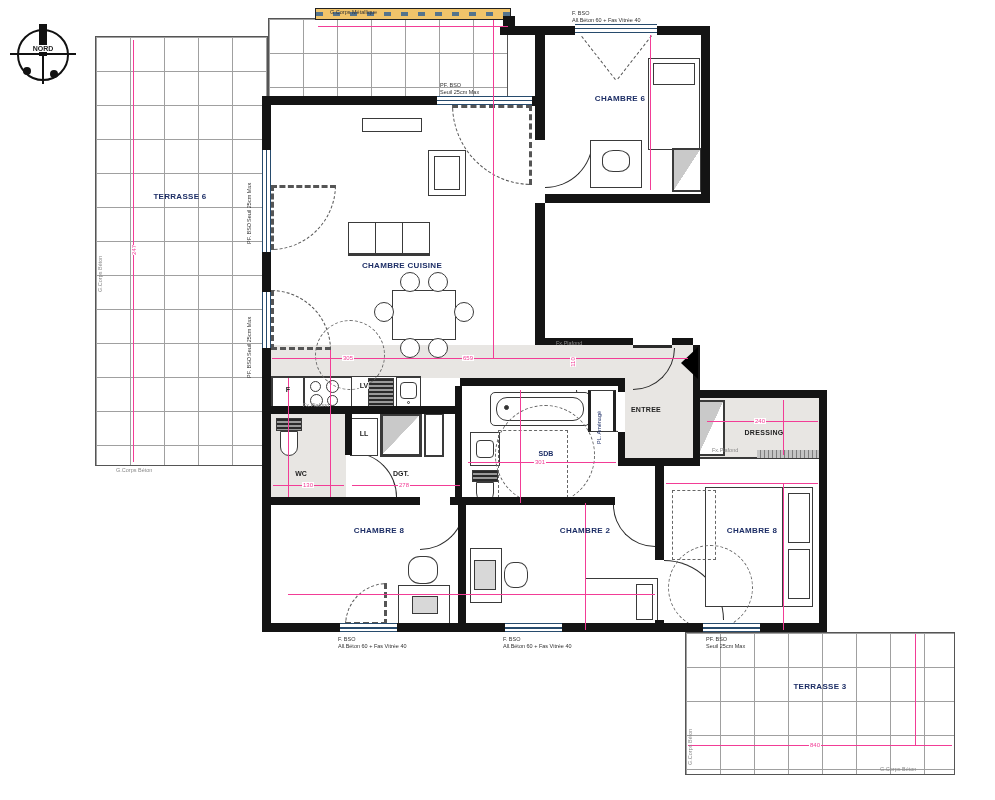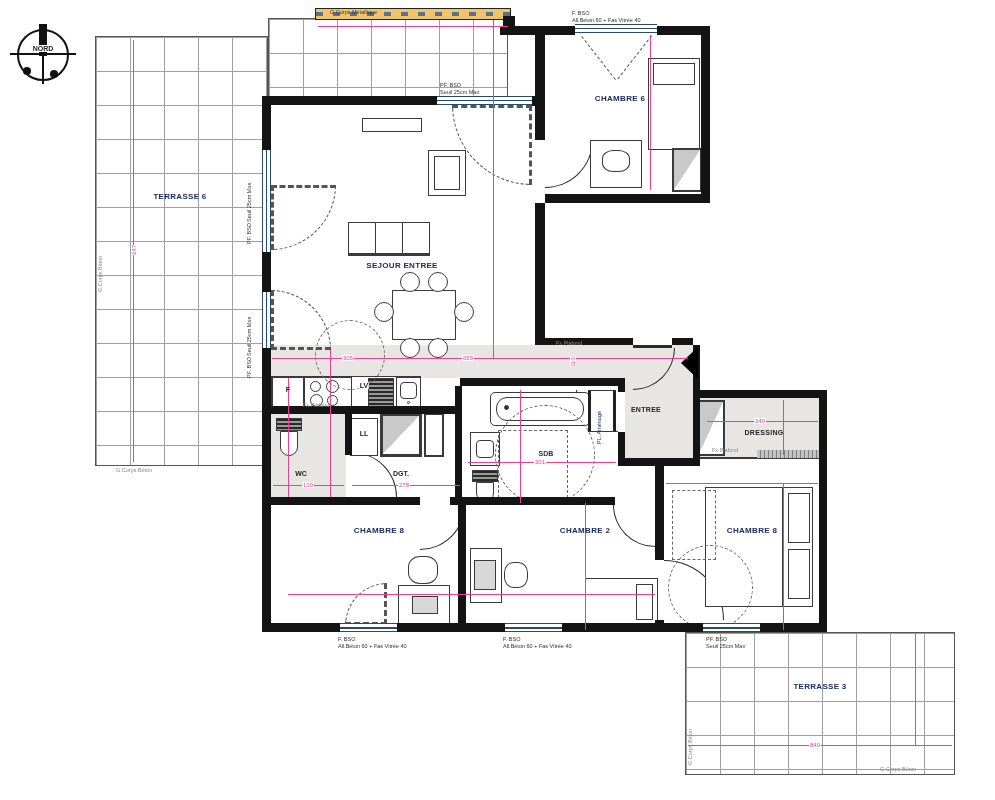--- a/index.html
+++ b/index.html
@@ -210,21 +210,21 @@
   <div class="slabel" style="left:546px;top:450px;color:#1d2e66">SDB</div>
 
   <div class="rlabel" style="left:646px;top:406px;font-size:7px;color:#222">ENTREE</div>
   <div class="furn tri" style="left:697px;top:400px;width:28px;height:56px;border-width:2px"></div>
   <div class="rlabel" style="left:764px;top:429px;font-size:7px;color:#222">DRESSING</div>
   <div class="thinline" style="left:700px;top:457px;width:119px;height:1.5px"></div>
   <div class="hatch" style="left:757px;top:450px;width:62px;height:8px"></div>
   <div class="tiny tgray" style="left:712px;top:447px;z-index:7">Fx.Plafond</div>
   <div class="tiny tgray" style="left:556px;top:340px;z-index:7">Fx.Plafond</div>
 
-  <div class="rlabel" style="left:402px;top:261px">SEJOUR ENTREE</div>
+  <div class="rlabel" style="left:402px;top:261px">CHAMBRE CUISINE</div>
   <div class="furn" style="left:348px;top:222px;width:82px;height:34px;background:
     linear-gradient(90deg,#fff 0 26px,#3a3a3a 26px 27px,#fff 27px 53px,#3a3a3a 53px 54px,#fff 54px);border-bottom:3px solid #3a3a3a"></div>
   <div class="furn" style="left:392px;top:290px;width:64px;height:50px"></div>
   <div class="furn round" style="left:400px;top:272px;width:20px;height:20px"></div>
   <div class="furn round" style="left:428px;top:272px;width:20px;height:20px"></div>
   <div class="furn round" style="left:400px;top:338px;width:20px;height:20px"></div>
   <div class="furn round" style="left:428px;top:338px;width:20px;height:20px"></div>
   <div class="furn round" style="left:374px;top:302px;width:20px;height:20px"></div>
   <div class="furn round" style="left:454px;top:302px;width:20px;height:20px"></div>
   <div class="furn" style="left:362px;top:118px;width:60px;height:14px"></div>

